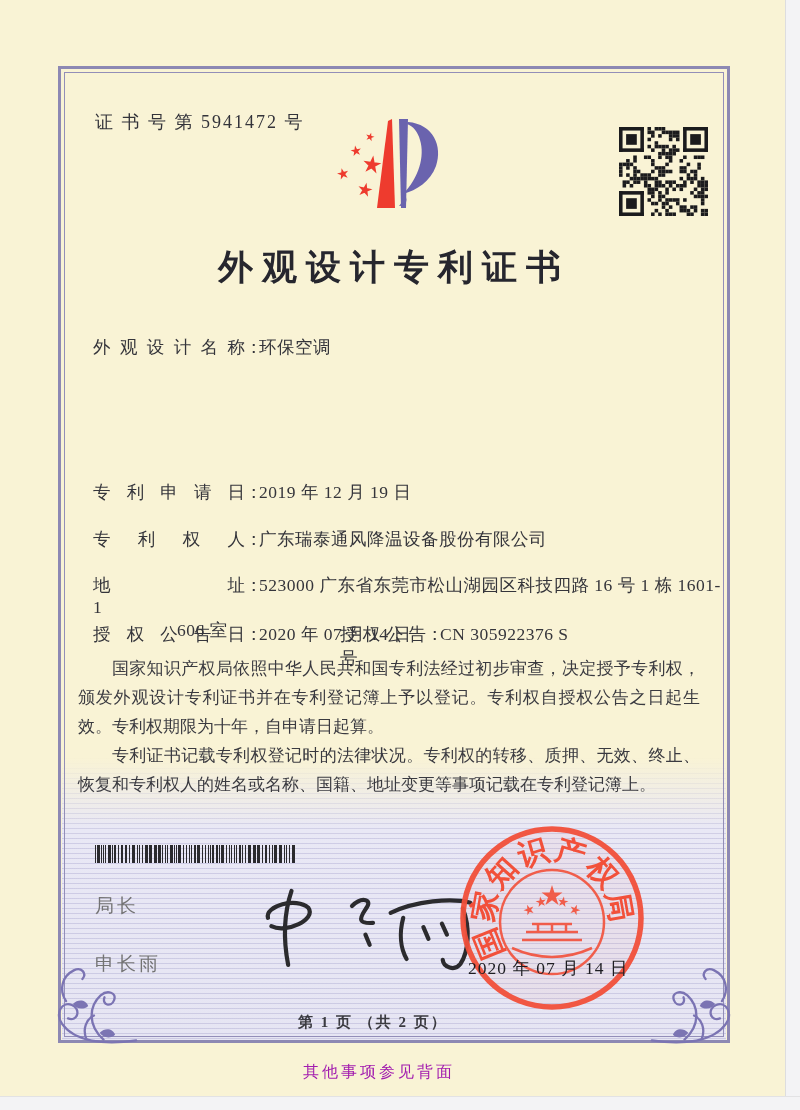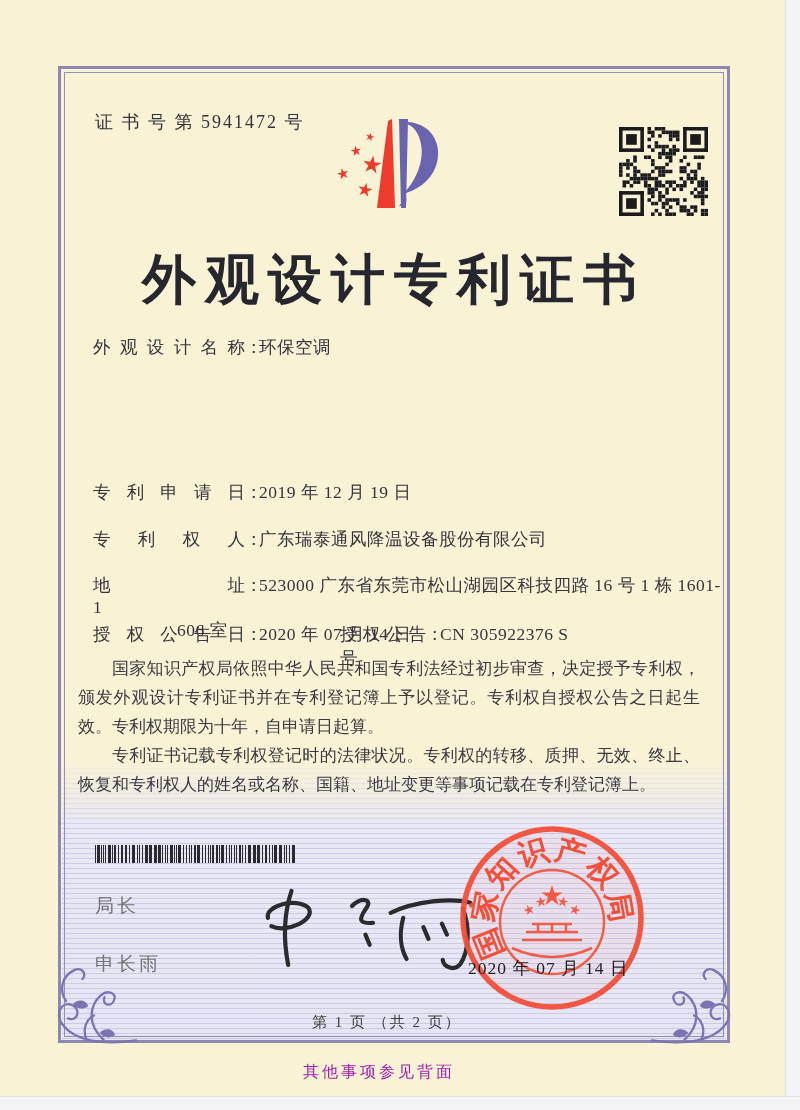--- a/index.html
+++ b/index.html
@@ -28,21 +28,21 @@
 
   .flourish{position:absolute;width:96px;height:96px;}
   .flourish.bl{left:44px;top:956px;}
   .flourish.br{left:648px;top:956px;transform:scaleX(-1);}
 
   .cert-no{position:absolute;left:95px;top:110px;font-size:18px;color:#33333a;letter-spacing:2px;}
   .logo{position:absolute;left:333px;top:112px;width:120px;height:104px;}
   .qr{position:absolute;left:619px;top:127px;width:89px;height:89px;}
 
   .title{position:absolute;left:58px;top:244px;width:672px;text-align:center;
-    font-size:54px;font-weight:700;color:#26262e;letter-spacing:9px;}
+    font-size:35px;font-weight:700;color:#26262e;letter-spacing:9px;}
 
   .row{position:absolute;left:93px;width:628px;font-size:17.5px;color:#35353b;}
   .lbl{display:inline-block;width:152px;text-align:justify;text-align-last:justify;
     vertical-align:top;}
   .colon{display:inline-block;width:14px;}
   .val{letter-spacing:.5px;}
   .val2{display:block;margin-left:84px;letter-spacing:.5px;}
   .pair2{position:absolute;left:247px;top:0;}
   .pair2 .lbl{width:86px;}
 
@@ -53,21 +53,21 @@
   .barcode{position:absolute;left:95px;top:845px;width:205px;height:18px;}
 
   .sig-block{position:absolute;left:95px;top:893px;font-family:"Liberation Sans","DejaVu Sans",sans-serif;
     font-size:19px;color:#737373;letter-spacing:3px;}
   .sig-block .name{margin-top:32px;}
   .signature{position:absolute;left:226px;top:880px;width:252px;height:100px;}
 
   .seal{position:absolute;left:452px;top:820px;width:200px;height:200px;}
   .seal-date{position:absolute;left:468px;top:956px;font-size:17.5px;color:#1d1d22;letter-spacing:1px;}
 
-  .page-footer{position:absolute;left:312px;top:1013px;font-size:15px;color:#3a3a40;letter-spacing:2px;}
+  .page-footer{position:absolute;left:298px;top:1013px;font-size:15px;color:#3a3a40;letter-spacing:2px;font-weight:bold;}
   .back-note{position:absolute;left:303px;top:1062px;font-size:16px;color:#a21caf;letter-spacing:3px;}
 </style>
 </head>
 <body>
 
 <div class="page">
 
   <div class="band">
     <div class="stripes"></div>
   </div>

